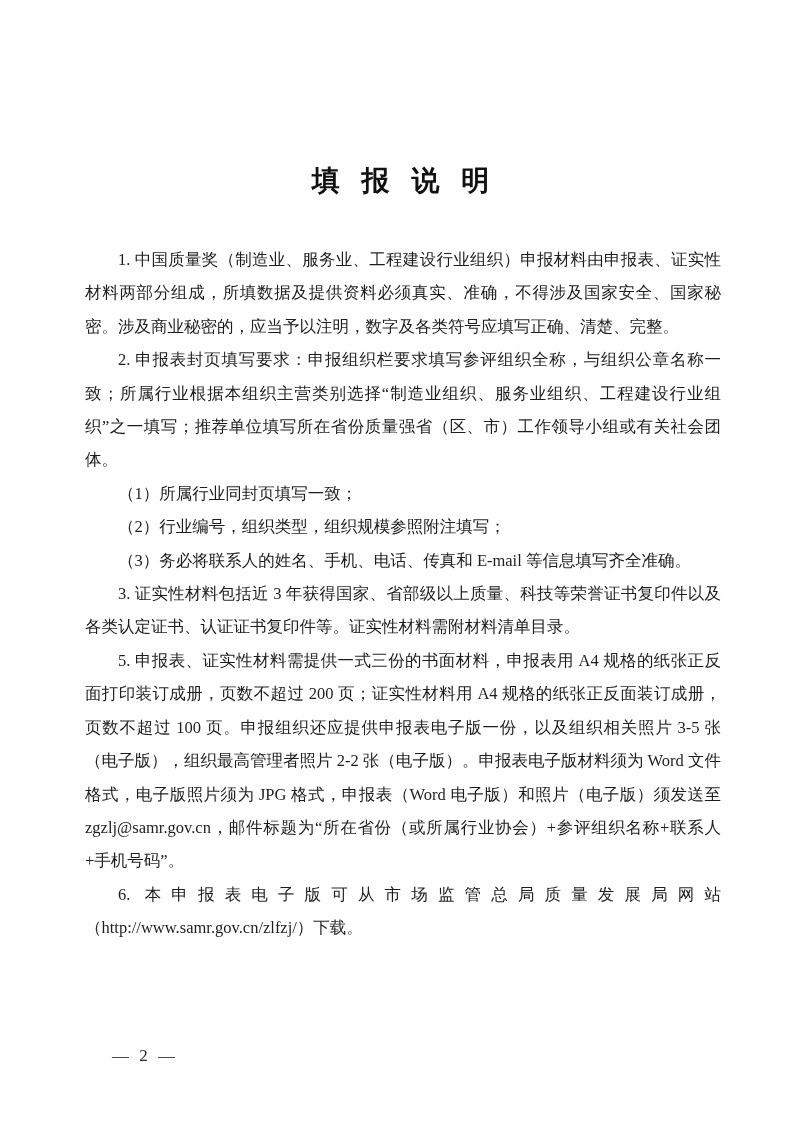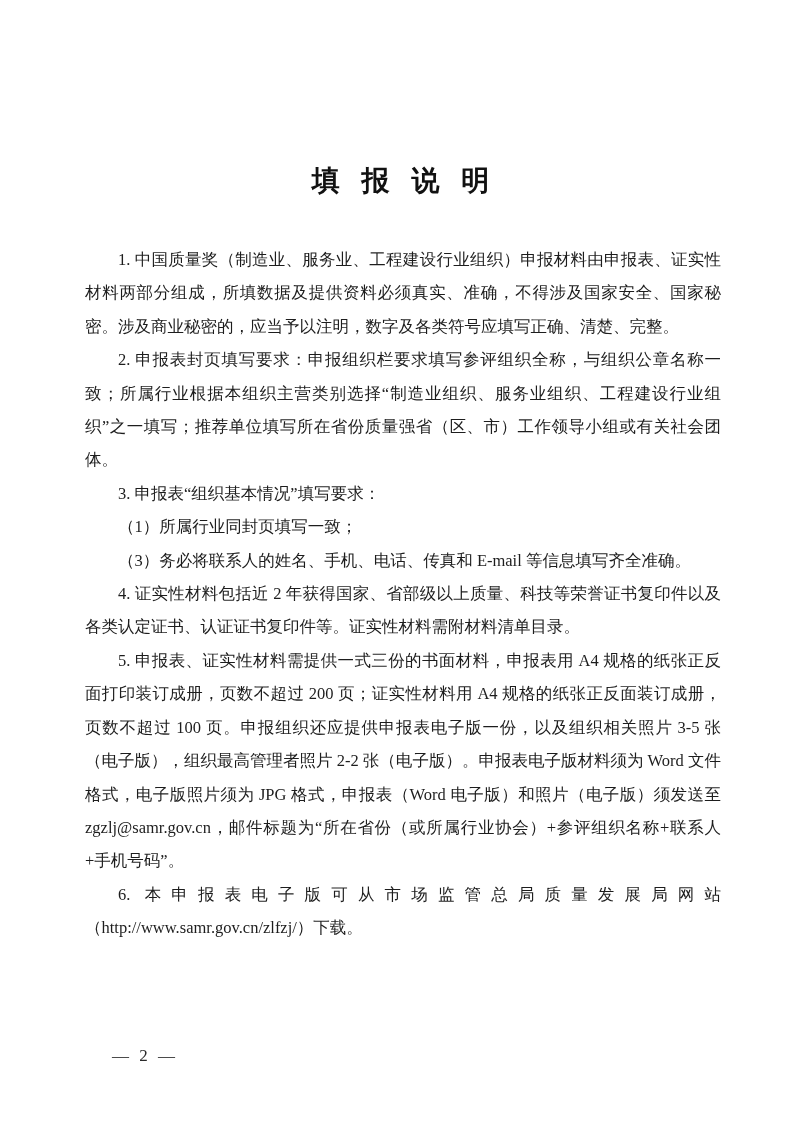--- a/index.html
+++ b/index.html
@@ -57,23 +57,23 @@
 </head>
 <body>
 
 <div class="page">
 
   <h1 class="doc-title">填 报 说 明</h1>
 
   <div class="body-text">
       <p class="para">1. 中国质量奖（制造业、服务业、工程建设行业组织）申报材料由申报表、证实性材料两部分组成，所填数据及提供资料必须真实、准确，不得涉及国家安全、国家秘密。涉及商业秘密的，应当予以注明，数字及各类符号应填写正确、清楚、完整。</p>
       <p class="para">2. 申报表封页填写要求：申报组织栏要求填写参评组织全称，与组织公章名称一致；所属行业根据本组织主营类别选择“制造业组织、服务业组织、工程建设行业组织”之一填写；推荐单位填写所在省份质量强省（区、市）工作领导小组或有关社会团体。</p>
-      <p class="para">3. 申报表“组织基本情况”填写要求：</p>
       <p class="para">（1）所属行业同封页填写一致；</p>
+      <p class="para">（2）行业编号，组织类型，组织规模参照附注填写；</p>
       <p class="para">（3）务必将联系人的姓名、手机、电话、传真和 E-mail 等信息填写齐全准确。</p>
-      <p class="para">4. 证实性材料包括近 2 年获得国家、省部级以上质量、科技等荣誉证书复印件以及各类认定证书、认证证书复印件等。证实性材料需附材料清单目录。</p>
+      <p class="para">3. 证实性材料包括近 3 年获得国家、省部级以上质量、科技等荣誉证书复印件以及各类认定证书、认证证书复印件等。证实性材料需附材料清单目录。</p>
       <p class="para">5. 申报表、证实性材料需提供一式三份的书面材料，申报表用 A4 规格的纸张正反面打印装订成册，页数不超过 200 页；证实性材料用 A4 规格的纸张正反面装订成册，页数不超过 100 页。申报组织还应提供申报表电子版一份，以及组织相关照片 3-5 张（电子版），组织最高管理者照片 2-2 张（电子版）。申报表电子版材料须为 Word 文件格式，电子版照片须为 JPG 格式，申报表（Word 电子版）和照片（电子版）须发送至 zgzlj@samr.gov.cn，邮件标题为“所在省份（或所属行业协会）+参评组织名称+联系人+手机号码”。</p>
       <p class="para">6. 本申报表电子版可从市场监管总局质量发展局网站（http://www.samr.gov.cn/zlfzj/）下载。</p>
     </div>
 
   <div class="page-number">— 2 —</div>
 
 </div>
 
 </body></html>

